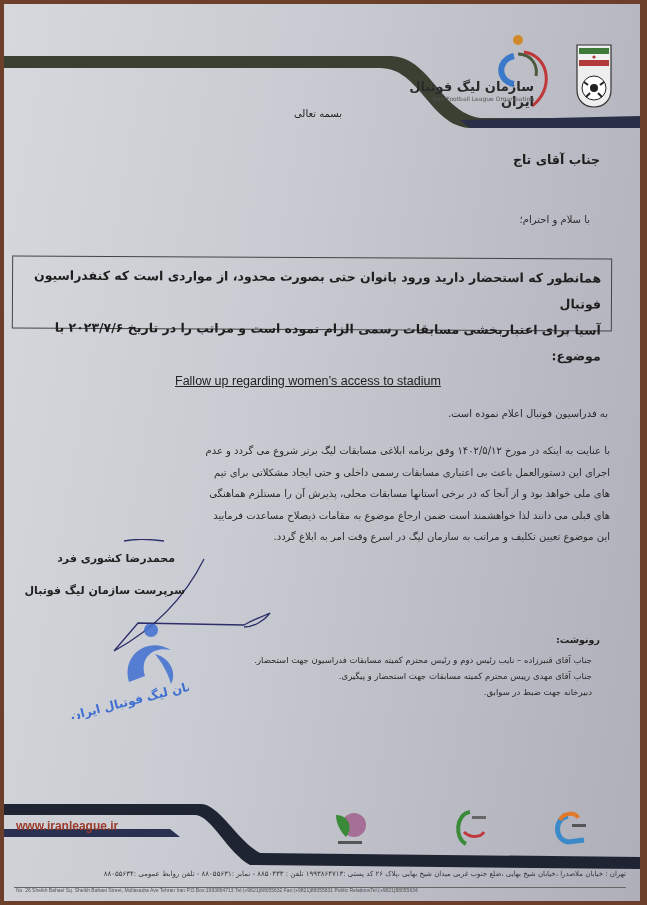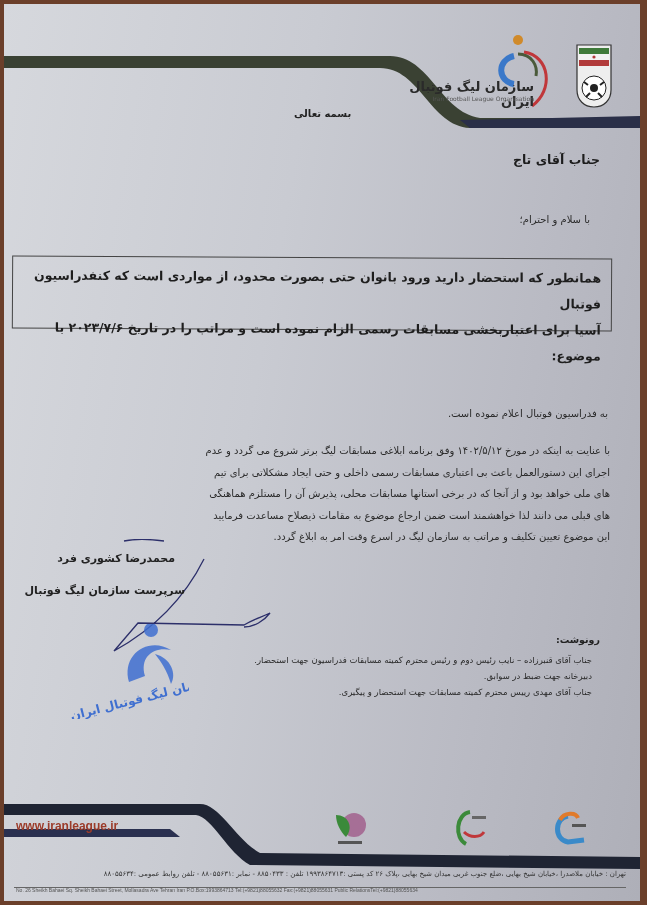--- a/index.html
+++ b/index.html
@@ -14,21 +14,21 @@
   
   .hdr-band {
     position: absolute; left: -4px; top: 50px; width: 640px; height: 74px;
   }
   .hdr-band svg { width: 100%; height: 100%; }
   .meta-row { position: absolute; top: 80px; left: 20px; font-size: 9px; color: #333; display: flex; align-items: baseline; }
   .meta-row span { white-space: nowrap; }
   .meta-lbl { color: #444; }
   .meta-dots { display: inline-block; border-bottom: 1px dotted #888; }
   .hand { color: #3c3f9a; font-family: "DejaVu Serif", serif; font-style: italic; font-size: 15px; }
-  .bismillah { position: absolute; top: 104px; left: 290px; font-size: 10px; font-weight: bold; color: #222; }
+  .bismillah { position: absolute; top: 104px; left: 290px; font-size: 10px; font-weight: normal; color: #222; }
   .org-title { position: absolute; top: 75px; left: 400px; font-size: 13px; font-weight: bold; color: #2a2a2a; width: 130px; text-align: right; }
   .org-sub { position: absolute; top: 91px; left: 400px; font-size: 6px; color: #555; width: 130px; text-align: right; }
   .league-logo { position: absolute; top: 28px; left: 488px; width: 70px; height: 80px; }
   .ffiri-logo { position: absolute; top: 40px; left: 572px; width: 36px; height: 64px; }
   
   .addr1 { position: absolute; top: 148px; right: 40px; font-size: 12.5px; font-weight: bold; color: #1d1d1d; }
   .addr2 { position: absolute; top: 173px; right: 40px; font-size: 12.5px; font-weight: bold; color: #1d1d1d; }
   .greet { position: absolute; top: 210px; right: 50px; font-size: 10px; color: #2a2a2a; }
   
   .box {
@@ -96,20 +96,21 @@
   </div>
 
   <div class="addr1 rtl">جناب آقای تاج</div>
   <div class="greet rtl">با سلام و احترام؛</div>
 
   <div class="box rtl">
     <p>همانطور که استحضار دارید ورود بانوان حتی بصورت محدود، از مواردی است که کنفدراسیون فوتبال</p>
     <p>آسیا برای اعتباربخشی مسابقات رسمی الزام نموده است و مراتب را در تاریخ ۲۰۲۳/۷/۶ با موضوع:</p>
   </div>
 
+  <div class="subject">Fallow up regarding women’s access to stadium</div>
   <div class="line1 rtl">به فدراسیون فوتبال اعلام نموده است.</div>
   <div class="para rtl">با عنایت به اینکه در مورخ ۱۴۰۲/۵/۱۲ وفق برنامه ابلاغی مسابقات لیگ برتر شروع می گردد و عدم اجرای این دستورالعمل باعث بی اعتباری مسابقات رسمی داخلی و حتی ایجاد مشکلاتی برای تیم های ملی خواهد بود و از آنجا که در برخی استانها مسابقات محلی، پذیرش آن را مستلزم هماهنگی های قبلی می دانند لذا خواهشمند است ضمن ارجاع موضوع به مقامات ذیصلاح مساعدت فرمایید این موضوع تعیین تکلیف و مراتب به سازمان لیگ در اسرع وقت امر به ابلاغ گردد.</div>
 
   <div class="signature">
     <svg viewBox="0 0 190 120" width="190" height="120">
       <path d="M30 2 C40 0 55 0 70 2" stroke="#2c2f6a" stroke-width="1.3" fill="none"></path>
       <path d="M110 20 C90 60 60 90 20 112 L44 84 L150 86 C160 80 168 78 176 74 C170 82 160 88 150 88" stroke="#2c2f6a" stroke-width="1.3" fill="none"></path>
     </svg>
   </div>
   <div class="sig-name rtl">محمدرضا کشوری فرد</div>
@@ -120,22 +121,22 @@
       <circle cx="92" cy="6" r="7" fill="#3f6fd0" opacity="0.85"></circle>
       <path d="M70 58 C62 30 90 12 112 26 C96 22 80 32 86 52 Z" fill="#3f6fd0" opacity="0.85"></path>
       <path d="M96 30 C112 34 118 50 112 60 C108 46 102 38 96 30 Z" fill="#3f6fd0" opacity="0.85"></path>
       <text x="10" y="84" font-size="12" font-weight="bold" fill="#3f6fd0" transform="rotate(-14 60 80)">سازمان لیگ فوتبال ایران</text>
     </svg>
   </div>
 
   <div class="cc-title rtl">رونوشت:</div>
   <div class="cc-list rtl">
     <div>جناب آقای قنبرزاده – نایب رئیس دوم و رئیس محترم کمیته مسابقات فدراسیون جهت استحضار.</div>
+    <div>جناب آقای مهدی رییس محترم کمیته مسابقات جهت استحضار و پیگیری.</div>
     <div>دبیرخانه جهت ضبط در سوابق.</div>
-    <div>جناب آقای مهدی رییس محترم کمیته مسابقات جهت استحضار و پیگیری.</div>
   </div>
 
   <div class="ftr-band">
     <svg viewBox="0 0 640 72" preserveAspectRatio="none">
       <path d="M0 5 L200 5 C220 5 235 40 260 54 L640 58 L640 70 L250 66 C228 54 212 18 196 16 L0 16 Z" fill="#1f2433"></path>
       <path d="M0 30 L170 30 L180 38 L0 38 Z" fill="#2a3050"></path>
     </svg>
   </div>
   <div class="website">www.iranleague.ir</div>
 

